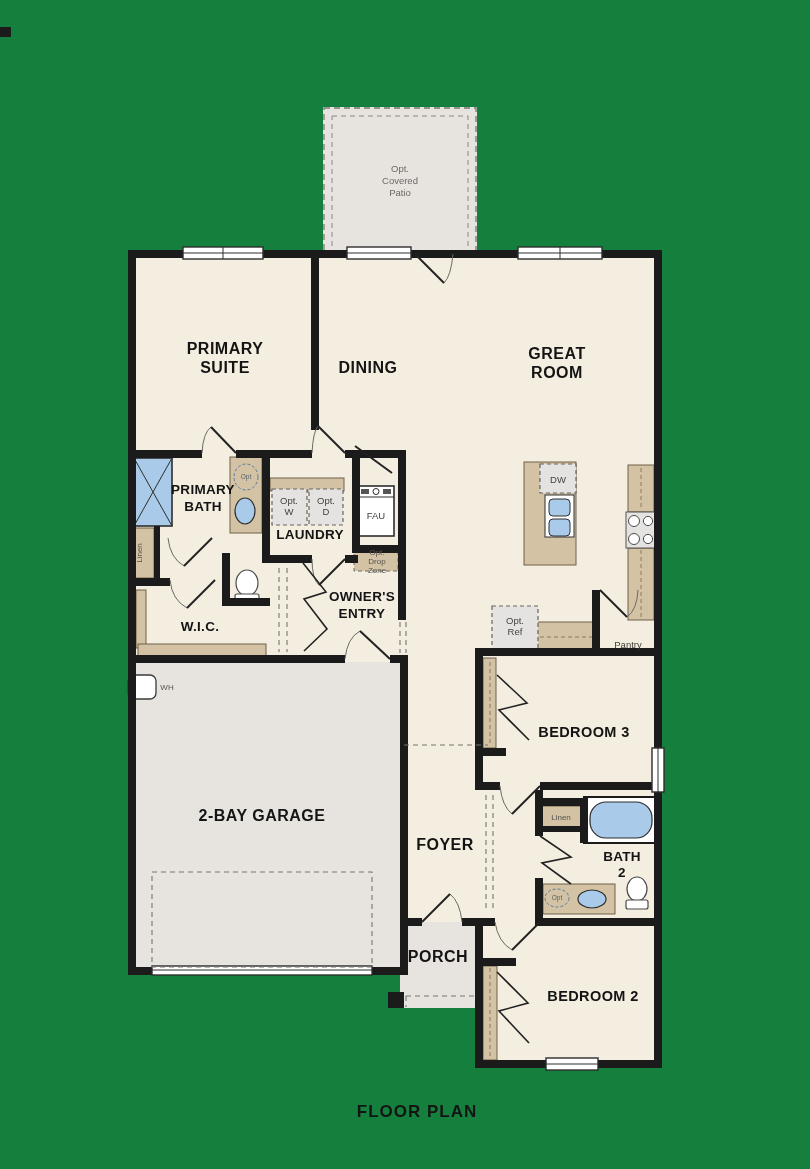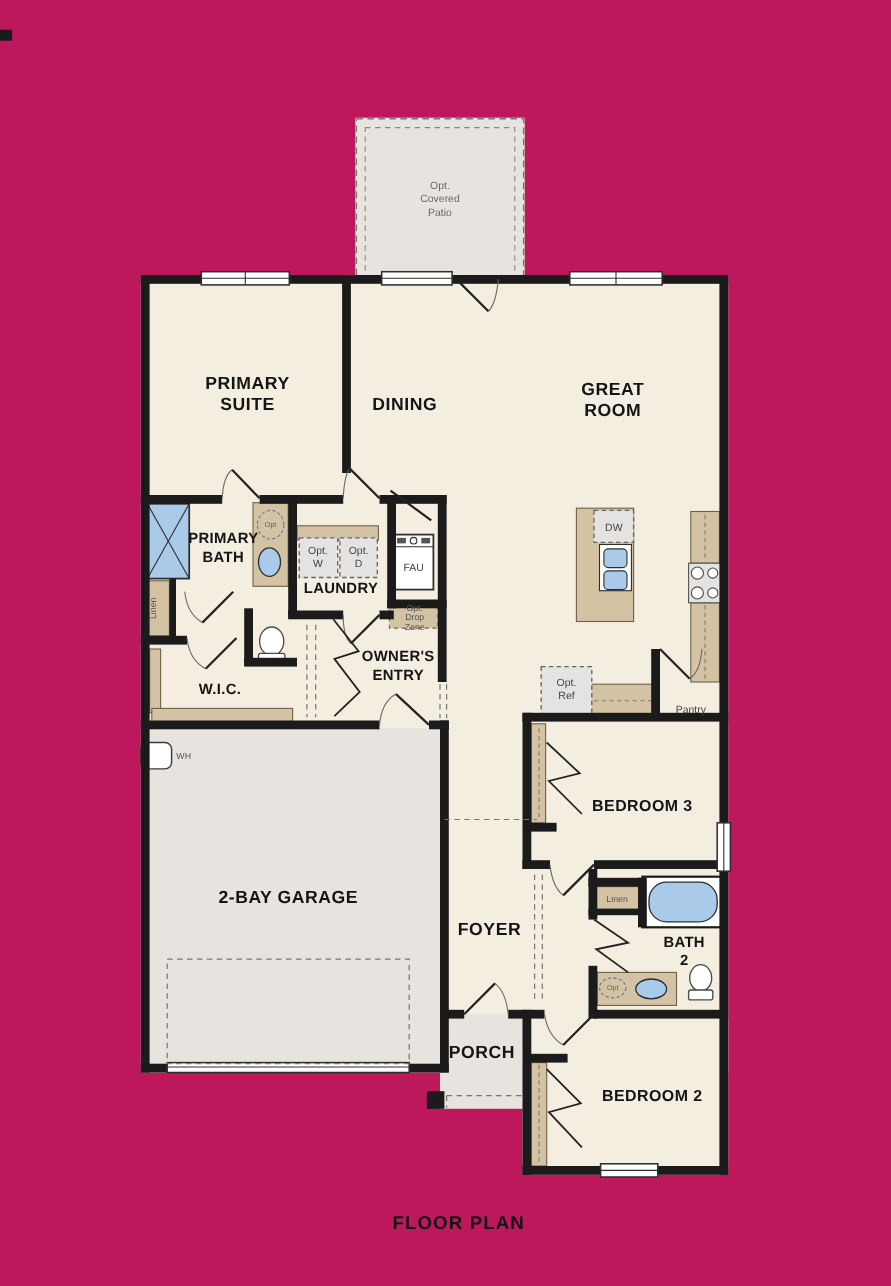--- a/index.html
+++ b/index.html
@@ -1,16 +1,16 @@
 <!DOCTYPE html>
 <html><head>
 <meta charset="utf-8">
 <style>
   html,body { margin:0; padding:0; background:#ffffff; }
-  .canvas { position:relative; width:810px; height:1169px; background:#be185d; overflow:hidden; }
+  .canvas { position:relative; width:810px; height:1169px; background:#15803d; overflow:hidden; }
   svg { display:block; }
   text { font-family:"Liberation Sans", sans-serif; }
   .lbl    { font-weight:bold; font-size:16px;  fill:#141414; text-anchor:middle; letter-spacing:.5px; }
   .lbl-md { font-weight:bold; font-size:14.5px; fill:#141414; text-anchor:middle; letter-spacing:.4px; }
   .lbl-sm { font-weight:bold; font-size:13.5px; fill:#141414; text-anchor:middle; letter-spacing:.3px; }
   .ttl    { font-weight:bold; font-size:17px;  fill:#141414; text-anchor:middle; letter-spacing:1px; }
   .ann    { font-size:9.5px; fill:#44423e; text-anchor:middle; }
   .ann-sm { font-size:8px;  fill:#55534f; text-anchor:middle; }
   .ann-xs { font-size:6.5px; fill:#55606e; text-anchor:middle; }
   .patio-t{ font-size:9.5px; fill:#6b6965; text-anchor:middle; }

